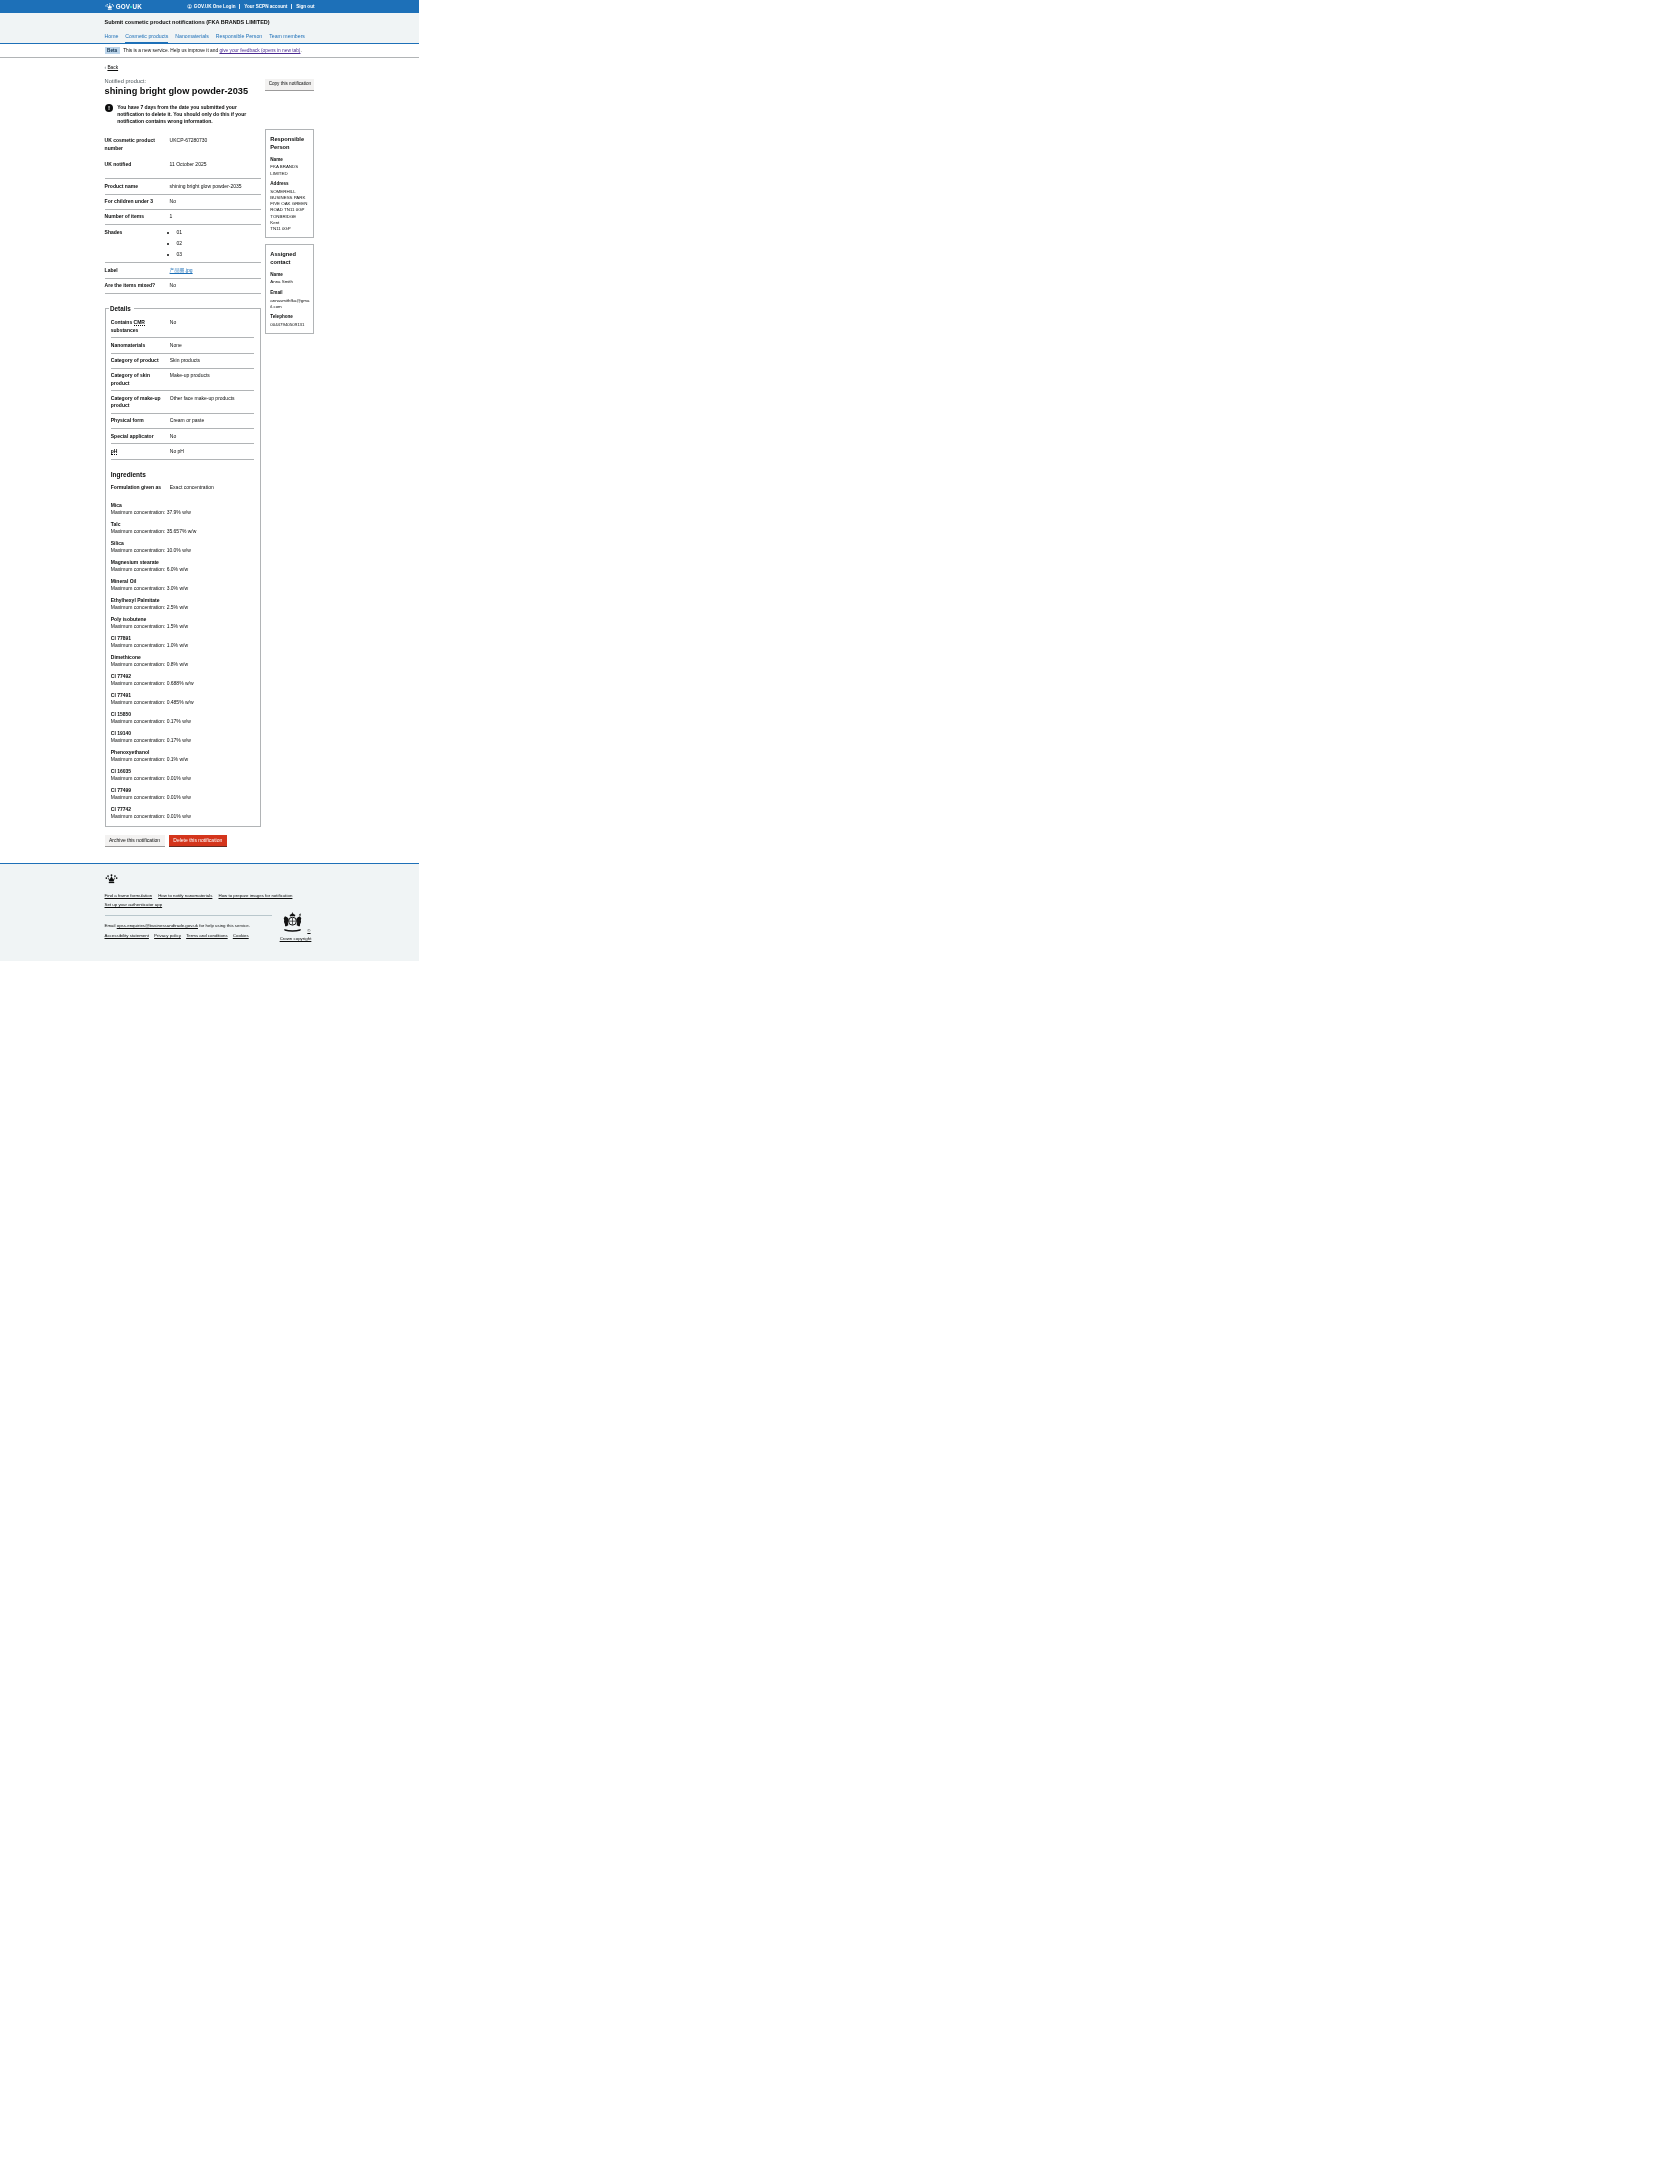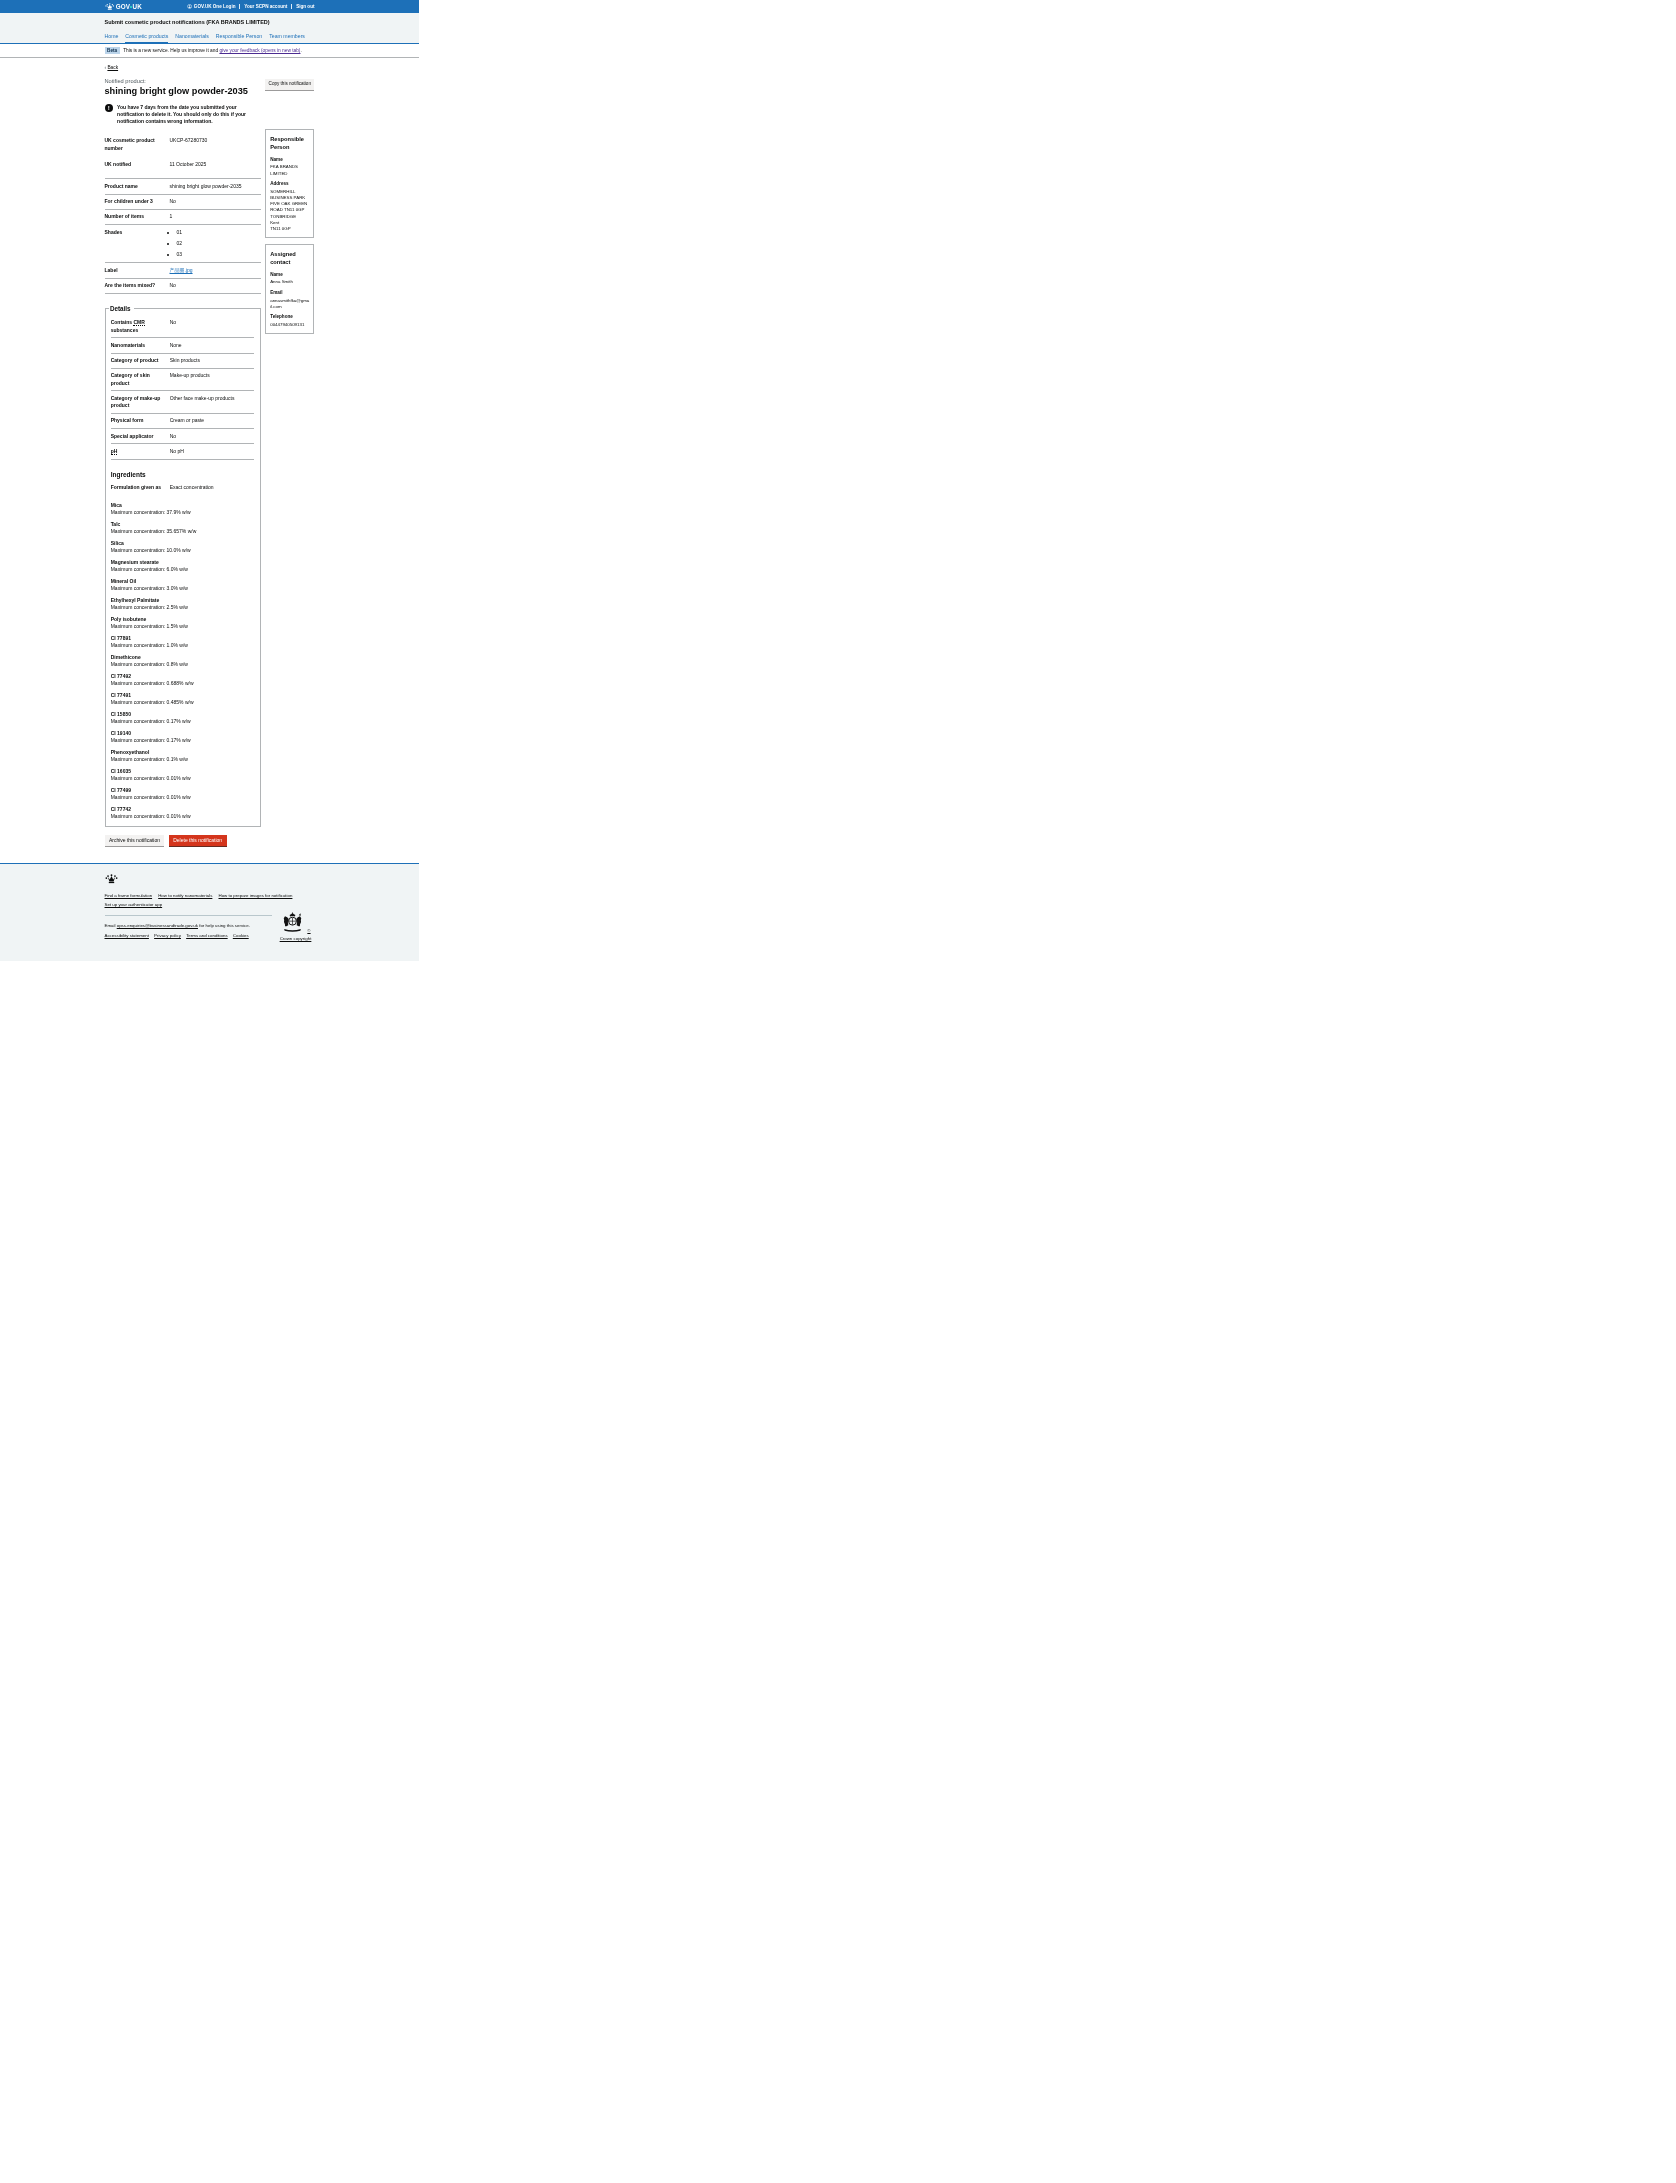--- a/index.html
+++ b/index.html
@@ -38,21 +38,21 @@
   .tag { background: #bbd4ea; color: #0c2d4a; font-weight: bold; font-size: 4.6px; padding: 0.9px 2.6px 1.3px; }
   .feedback-link { color: #4c2c92; }
 
   
   .back-wrap { margin-top: 6.1px; font-size: 4.8px; }
   .back-link { color: #0b0c0c; text-decoration: none; }
   .back-link .chev { margin-right: 1.3px; color: #505a5f; }
   .back-link .back-text { text-decoration: underline; }
 
   
-  .content { display: flex; gap: 4.8px; margin-top: 4.4px; }
+  .content { display: flex; gap: 4.8px; margin-top: 4.4px; justify-content: center; }
   .col-main { width: 156px; flex-shrink: 0; }
   .col-side { width: 49px; flex-shrink: 0; }
 
   .caption { color: #505a5f; font-size: 5.7px; margin: 4.4px 0 1.3px; }
   h1.page-title { font-size: 9.2px; line-height: 1.1; margin: 0 0 7.9px; }
 
   .warning { display: flex; gap: 3.9px; margin: 2.6px 0 1.7px; max-width: 148px; }
   .warn-icon { flex: 0 0 8.7px; width: 8.7px; height: 8.7px; border-radius: 50%; background: #0b0c0c; color: #fff; font-weight: bold; font-size: 6.1px; line-height: 8.7px; text-align: center; }
   .warn-text { font-weight: bold; font-size: 5px; line-height: 1.4; padding-top: 0.4px; }
 

